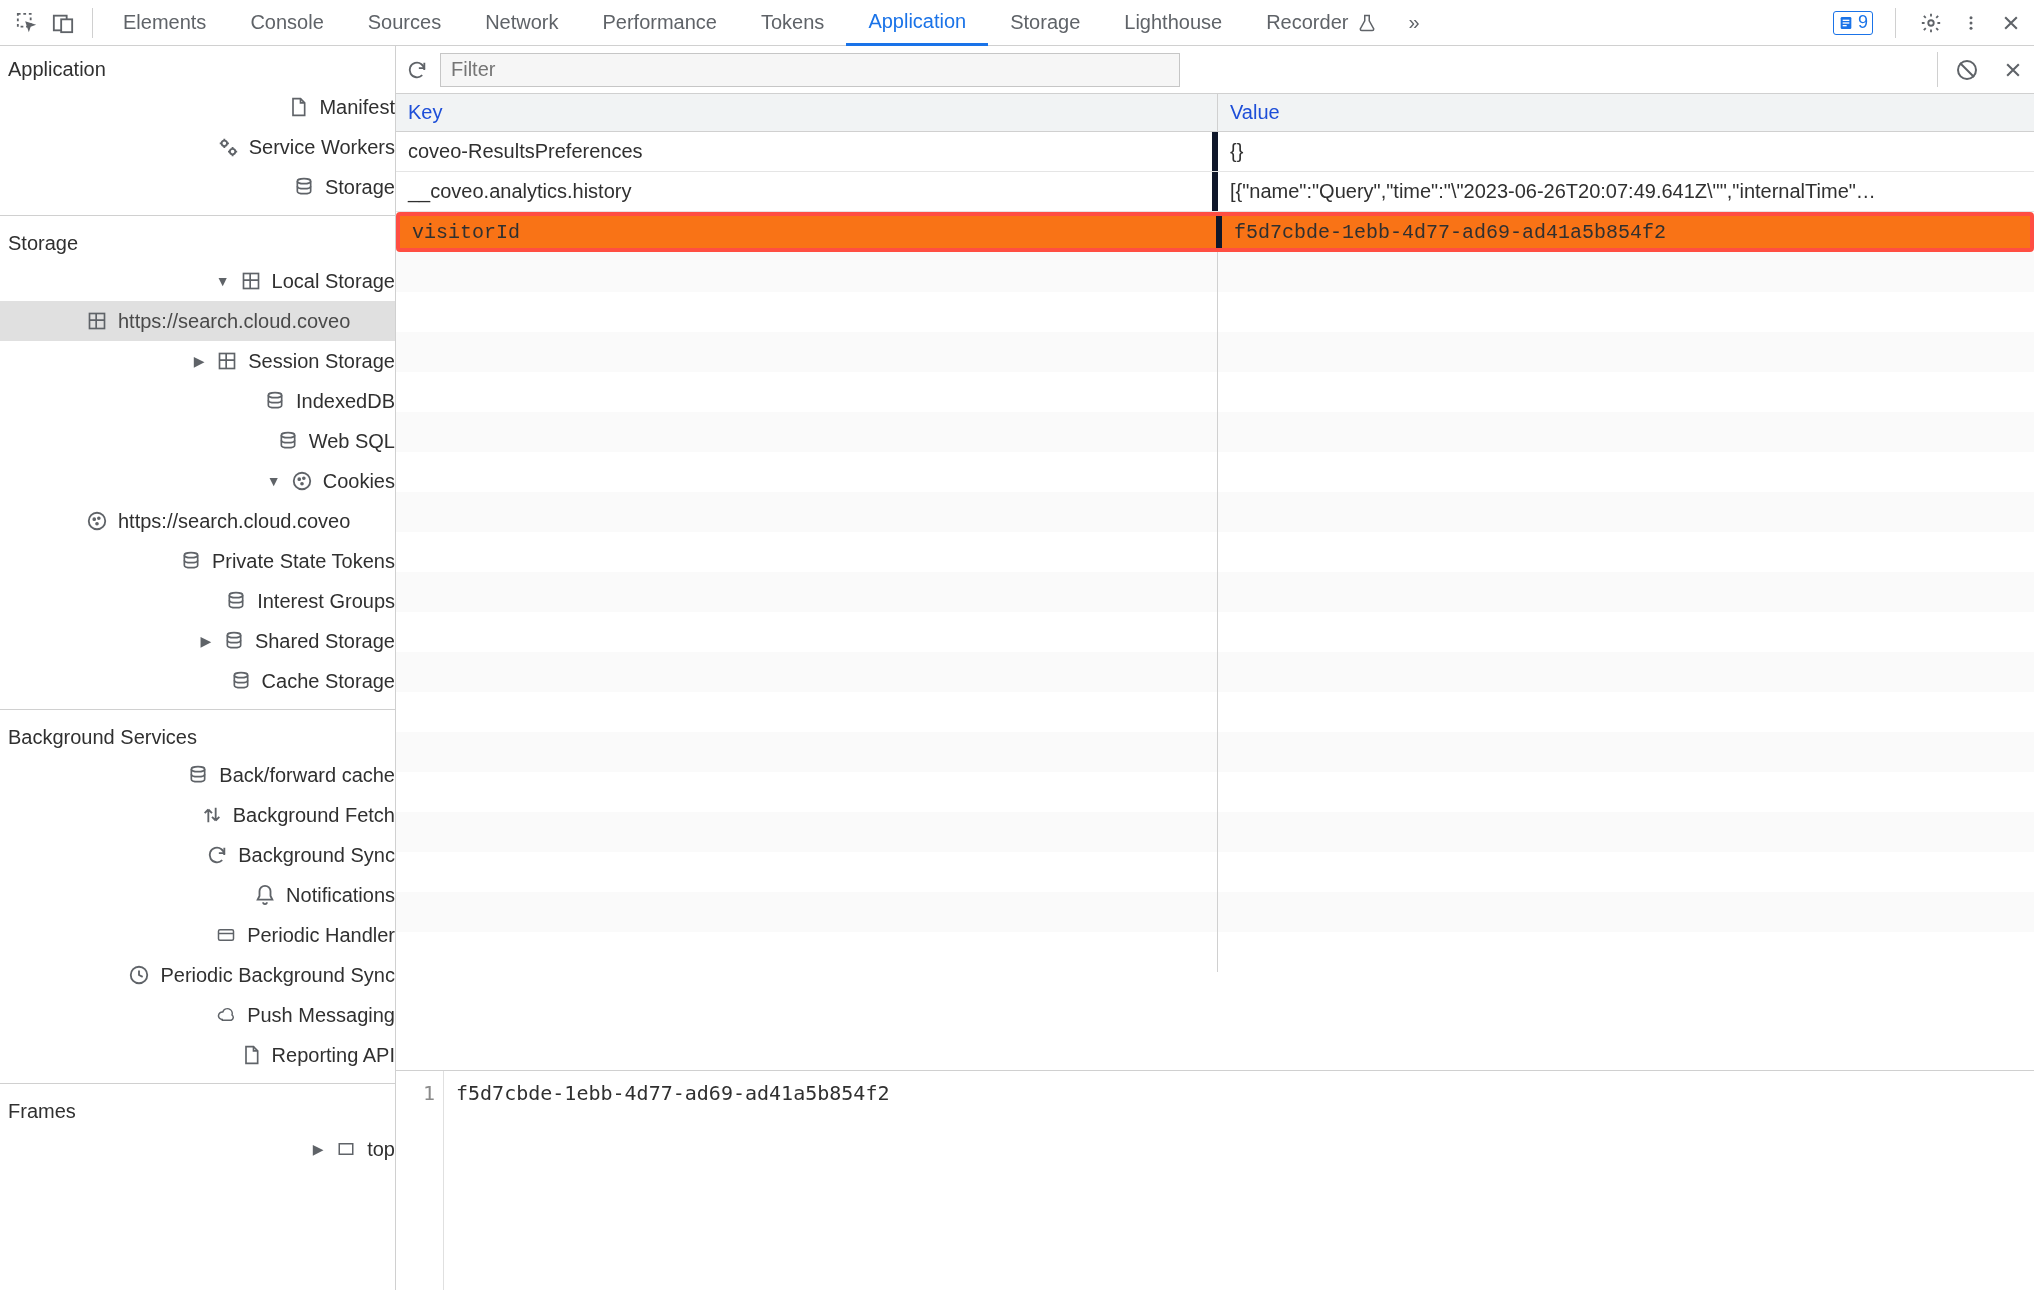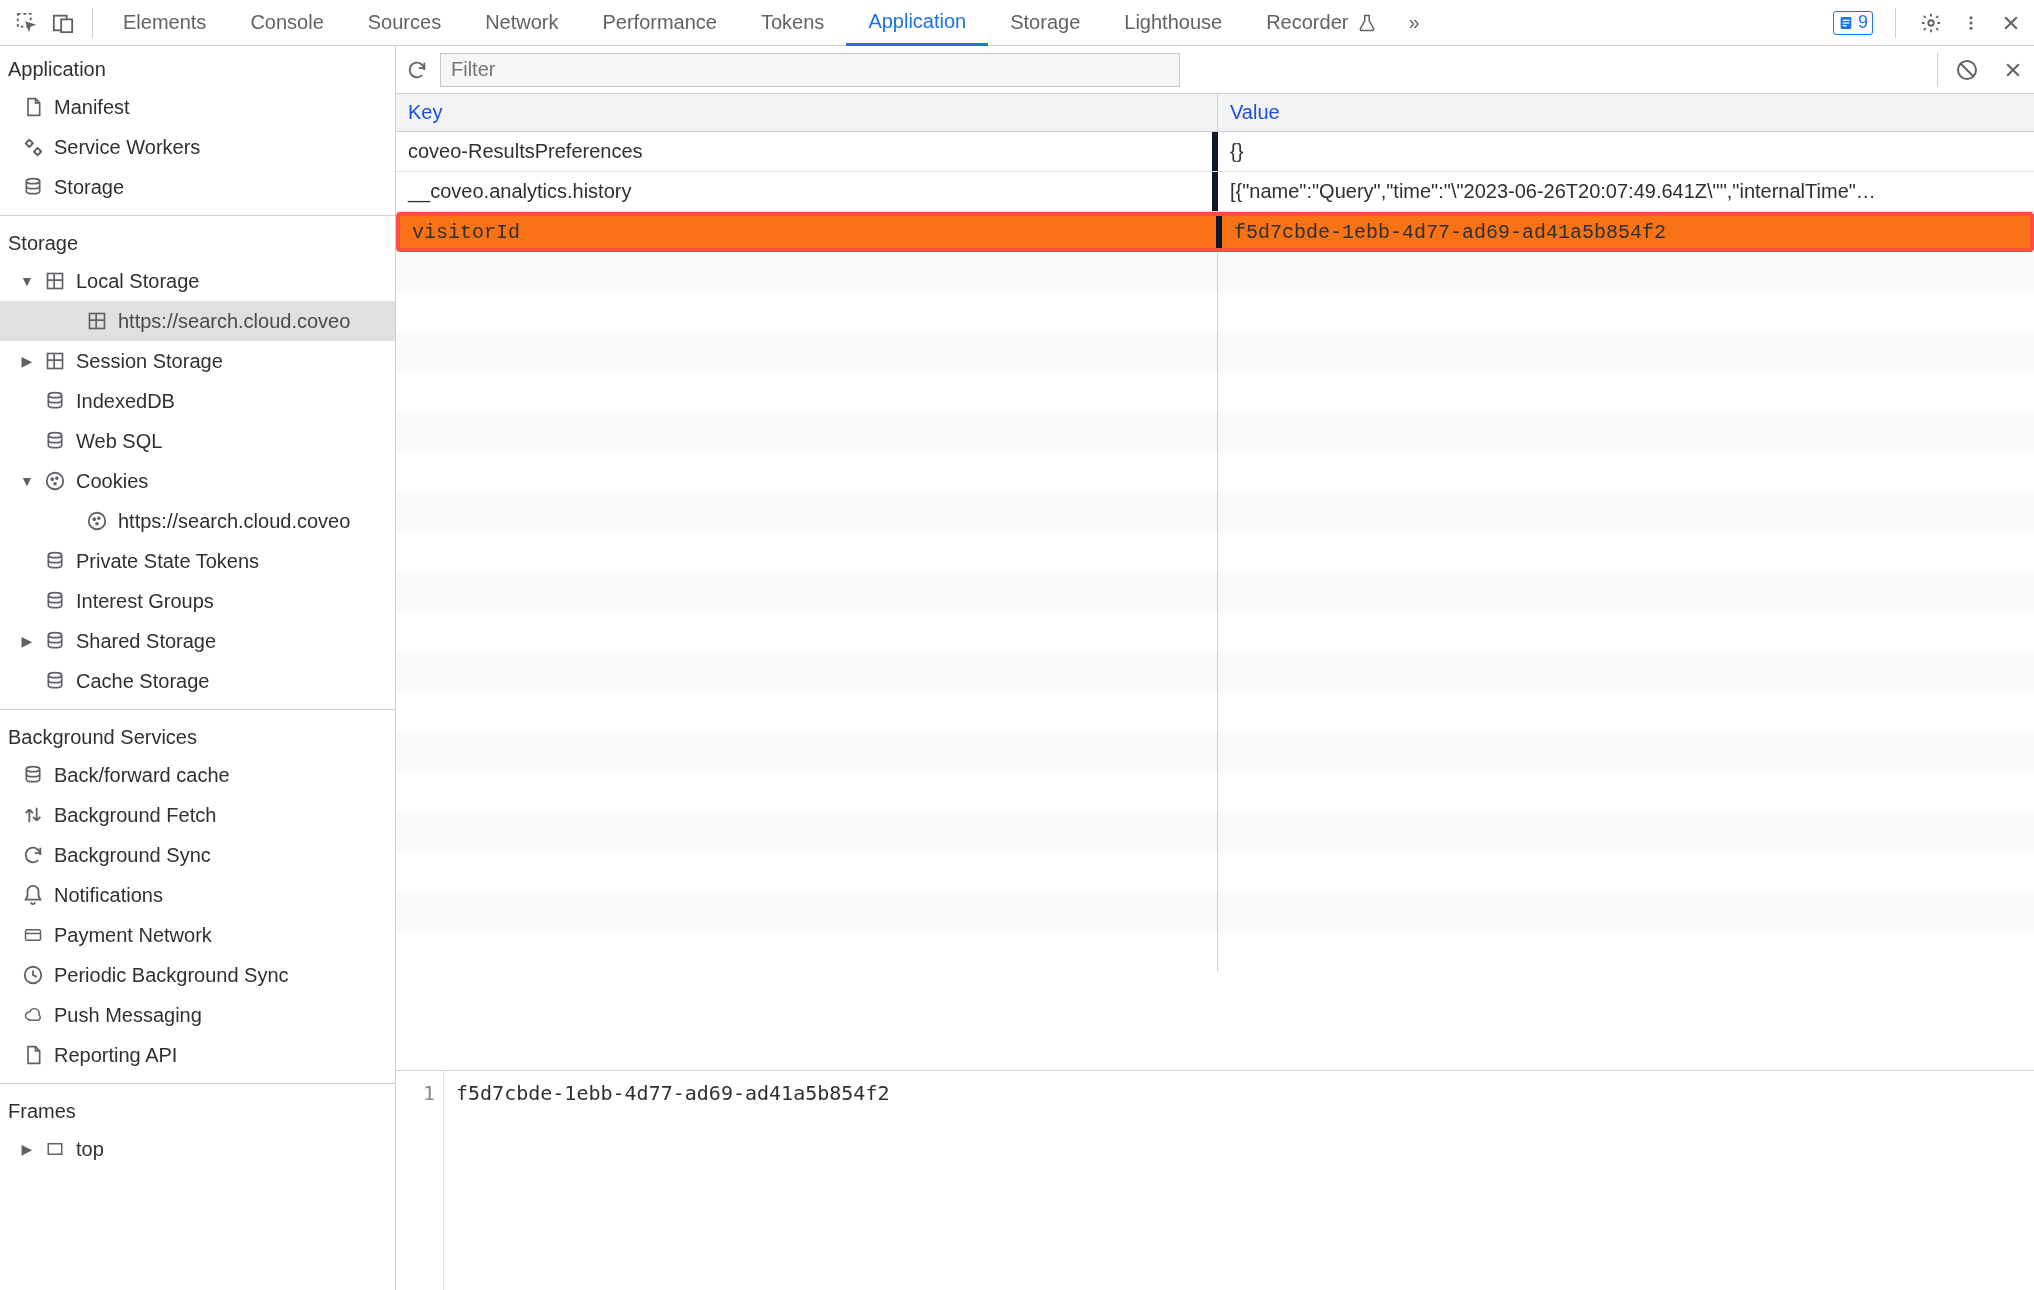--- a/index.html
+++ b/index.html
@@ -37,21 +37,21 @@
   .main { display:flex; height:calc(1290px - 46px); }
   .sidebar {
     width: 396px;
     border-right: 1px solid #d0d0d0;
     overflow:hidden;
     padding-top:4px;
   }
   .section-title { padding: 8px 8px 6px 8px; font-size:20px; color:#303030; }
   .tree { }
   .tree-item { display:flex; align-items:center; height:40px; padding-left:8px; gap:8px; white-space:nowrap; overflow:hidden; }
-  .tree-item.indent1 { padding-left: 20px; }
+  .tree-item.indent1 { padding-left: 28px; justify-content: flex-end; }
   .tree-item.indent3 { padding-left: 84px; }
   .tree-item.selected { background:#e0e0e0; }
   .tree-item.selected .label { color:#4a4a4a; }
   .twisty { width:14px; display:inline-flex; justify-content:center; color:#5f6368; font-size:14px; }
   .icon { width:26px; height:26px; display:inline-flex; align-items:center; justify-content:center; color:#5f6368; }
   .label { color:#303030; overflow:hidden; text-overflow:clip; }
   .sidebar-divider { height:1px; background:#d0d0d0; margin:8px 0; }
 
   .content { flex:1; display:flex; flex-direction:column; overflow:hidden; }
   .content-toolbar {
@@ -386,21 +386,21 @@
           </span>
         <span class="label">Notifications</span>
       </div>
       <div class="tree-item indent1">
         <span class="icon">
             <svg width="22" height="18" viewBox="0 0 24 24" fill="none" stroke="#5f6368" stroke-width="2">
               <rect x="2" y="5" width="20" height="14" rx="2"></rect>
               <path d="M2 10h20"></path>
             </svg>
           </span>
-        <span class="label">Payment Network</span>
+        <span class="label">Periodic Handler</span>
       </div>
       <div class="tree-item indent1">
         <span class="icon">
             <svg width="22" height="22" viewBox="0 0 24 24" fill="none" stroke="#5f6368" stroke-width="2">
               <circle cx="12" cy="12" r="9"></circle>
               <path d="M12 7v5l4 2"></path>
             </svg>
           </span>
         <span class="label">Periodic Background Sync</span>
       </div>

